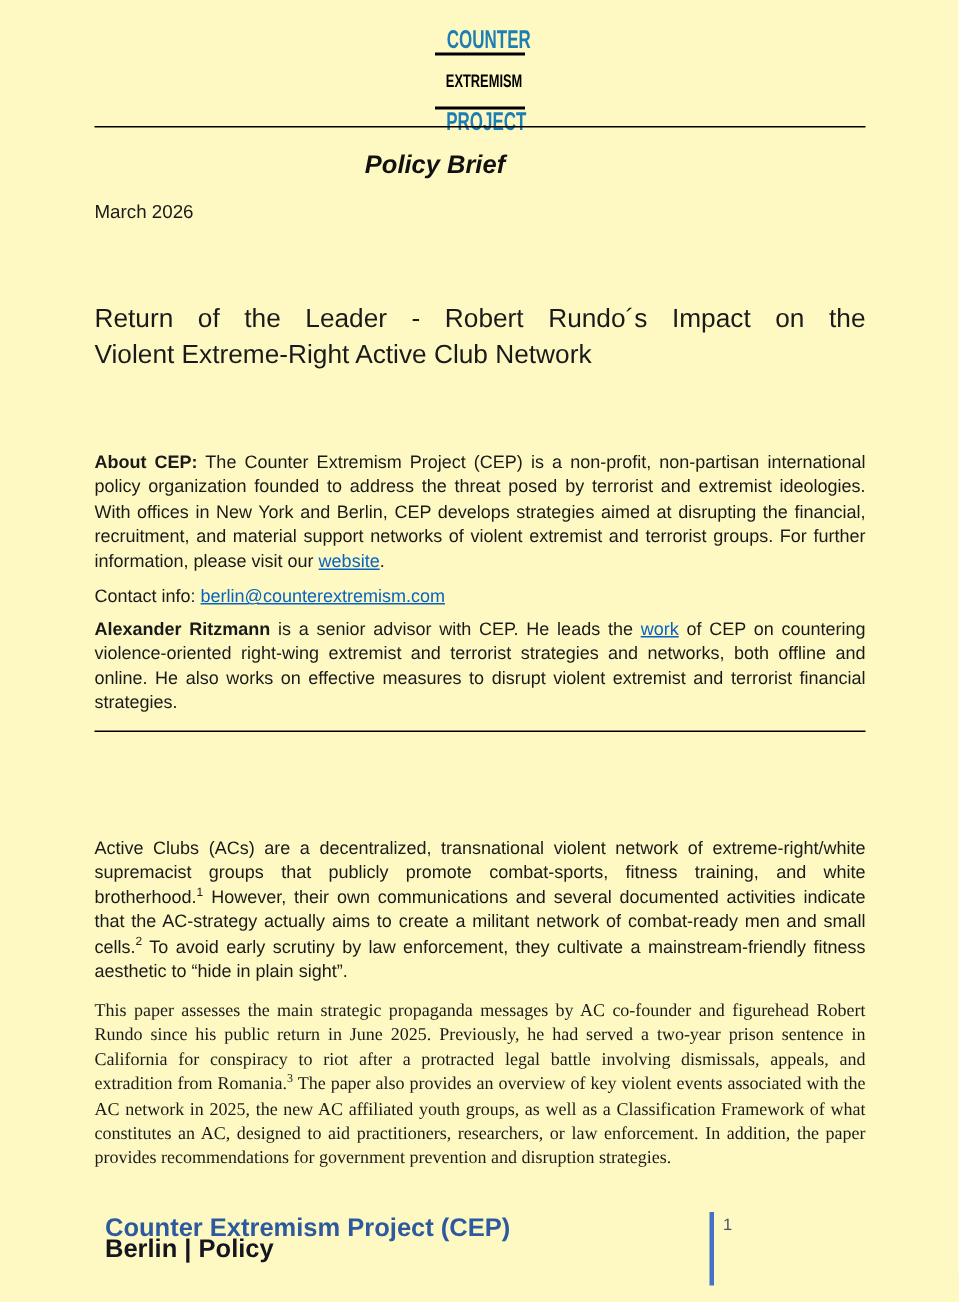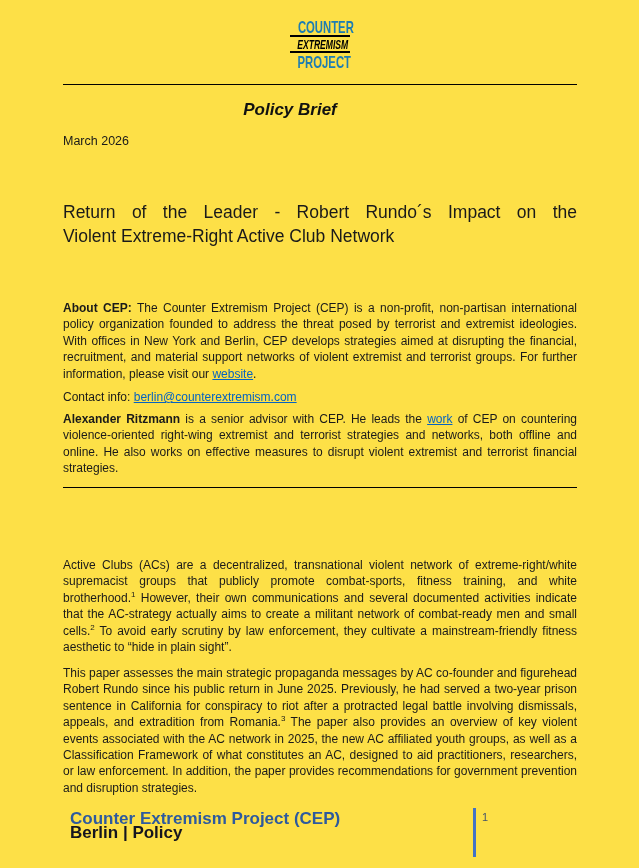--- a/index.html
+++ b/index.html
@@ -11,21 +11,21 @@
     width: 639px;
     height: 868px;
     position: relative;
     overflow: hidden;
     font-family: "Liberation Sans", sans-serif;
     color: #1a1a1a;
   }
   .page {
     position: absolute;
     inset: 0;
-    background: #fde047;
+    background: #fef9c3;
   }
 
   
   .logo {
     position: absolute;
     top: 19px;
     left: 50%;
     transform: translateX(-50%);
     width: 60px;
     text-align: center;
@@ -39,23 +39,22 @@
     line-height: 14px;
     letter-spacing: 0;
     transform: scale(0.78, 1.18);
     transform-origin: center;
     white-space: nowrap;
   }
   .logo-mid-box {
     border-top: 2.5px solid #000;
     border-bottom: 2.5px solid #000;
     margin: 1px 0;
-    padding: 1px 0;
+    padding: 11px 0;
     line-height: 11px;
-    font-style: italic;
   }
   .logo-mid-text {
     display: inline-block;
     color: #000;
     font-weight: 700;
     font-size: 11px;
     line-height: 10px;
     transform: scale(0.78, 1.1);
     transform-origin: center;
     white-space: nowrap;
@@ -112,21 +111,21 @@
     width: 514px;
     font-size: 12px;
     line-height: 16.4px;
     text-align: justify;
   }
   .para.nojust { text-align: left; }
   .p-about   { top: 288px; }
   .p-contact { top: 377px; }
   .p-author  { top: 399px; }
   .p-intro1  { top: 545px; }
-  .p-intro2  { top: 653px; }
+  .p-intro2  { top: 653px; font-family: Liberation Serif, serif; }
 
   .bold { font-weight: 700; }
   a.doclink {
     color: var(--link-blue, #0563C1);
     text-decoration: underline;
     cursor: pointer;
   }
   sup.fnref {
     font-size: 8px;
     line-height: 0;

